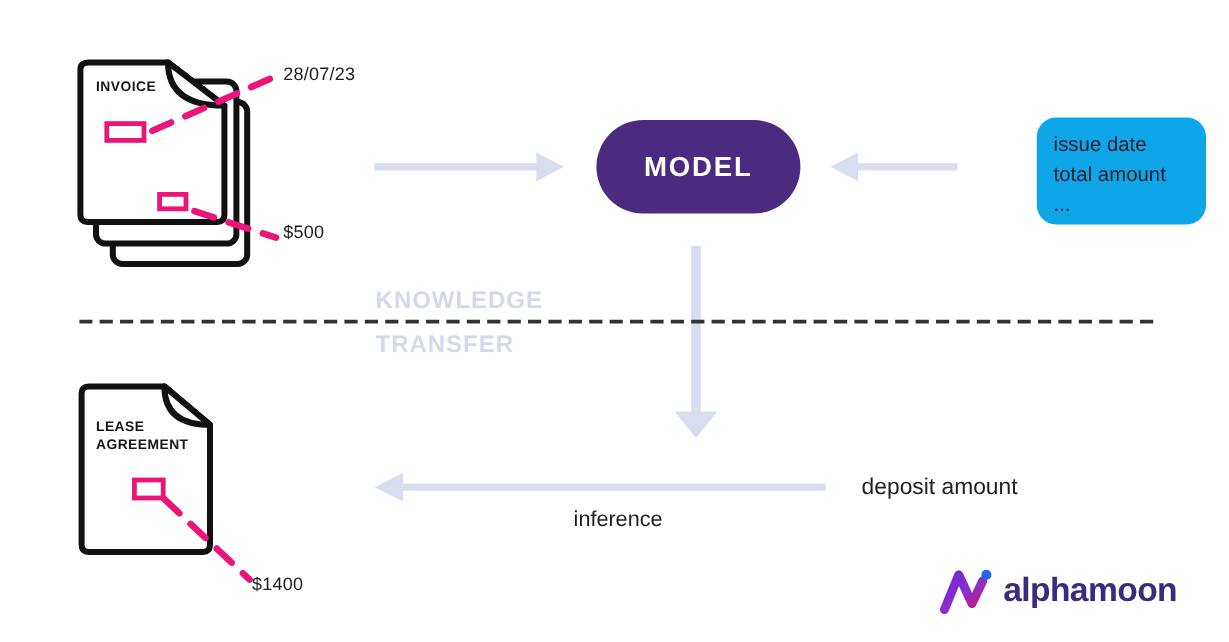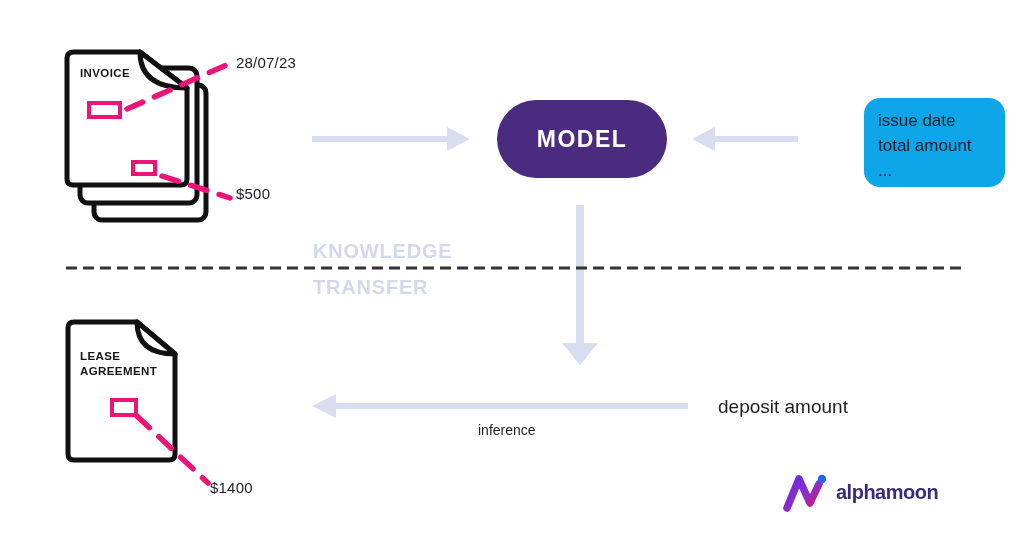--- a/index.html
+++ b/index.html
@@ -26,21 +26,21 @@
     position:absolute;left:864px;top:98px;width:141px;height:89px;border-radius:16px;
     background:#0ea5e9;box-sizing:border-box;padding:10px 14px;
   }
   .fields-box div{font-size:17px;line-height:25px;color:#1d1d27;}
   
   .kt-label{position:absolute;font-size:20px;font-weight:700;color:#d3d9ec;letter-spacing:.8px;white-space:nowrap;}
   
   .plain-label{position:absolute;color:#1d1d27;white-space:nowrap;text-align:right;}
   
   .logo{position:absolute;left:783px;top:472px;display:flex;align-items:center;gap:7px;}
-  .logo .wordmark{font-size:20px;font-weight:700;color:#3b2a7d;letter-spacing:-0.5px;}
+  .logo .wordmark{font-size:28px;font-weight:700;color:#3b2a7d;letter-spacing:-0.5px;}
 </style>
 </head>
 <body>
 
 <div id="stage">
 
   <svg class="doc-svg" style="left:64px;top:48px;" width="150" height="180" viewBox="0 0 150 180">
     <rect x="30" y="37" width="112" height="135" rx="8" fill="#ffffff" stroke="#111111" stroke-width="5"></rect>
     <rect x="16" y="20" width="117" height="135" rx="8" fill="#ffffff" stroke="#111111" stroke-width="5"></rect>
     <path d="M10,4 H76 L123,40 V131 Q123,137 117,137 H9 Q3,137 3,131 V10 Q3,4 10,4 Z" fill="#ffffff" stroke="#111111" stroke-width="5" stroke-linejoin="round"></path>
@@ -102,21 +102,21 @@
   <svg class="abs" style="left:129px;top:409px;" width="90" height="82" viewBox="0 0 90 82">
     <line x1="8" y1="7" x2="79" y2="74" stroke="#eb1478" stroke-width="5.5" stroke-dasharray="17 13" stroke-linecap="round"></line>
   </svg>
   <div class="annot" style="left:210px;top:479px;">$1400</div>
 
   <svg class="abs" style="left:312px;top:393px;" width="376" height="26" viewBox="0 0 376 26">
     <polygon points="0,13 24,1 24,25" fill="#d8ddef"></polygon>
     <rect x="21" y="10" width="355" height="6" fill="#d8ddef"></rect>
   </svg>
   <div class="plain-label" style="left:718px;top:396px;font-size:19px;">deposit amount</div>
-  <div class="plain-label" style="left:478px;top:422px;font-size:14px;">inference</div>
+  <div class="plain-label" style="left:478px;top:422px;font-size:18px;">inference</div>
 
   <div class="logo">
     <svg width="46" height="40" viewBox="0 0 46 40">
       <defs>
         <linearGradient id="amg" x1="0" y1="0" x2="1" y2="1">
           <stop offset="0" stop-color="#6d28d9"></stop>
           <stop offset="0.55" stop-color="#8b2fc9"></stop>
           <stop offset="1" stop-color="#d6156f"></stop>
         </linearGradient>
       </defs>

